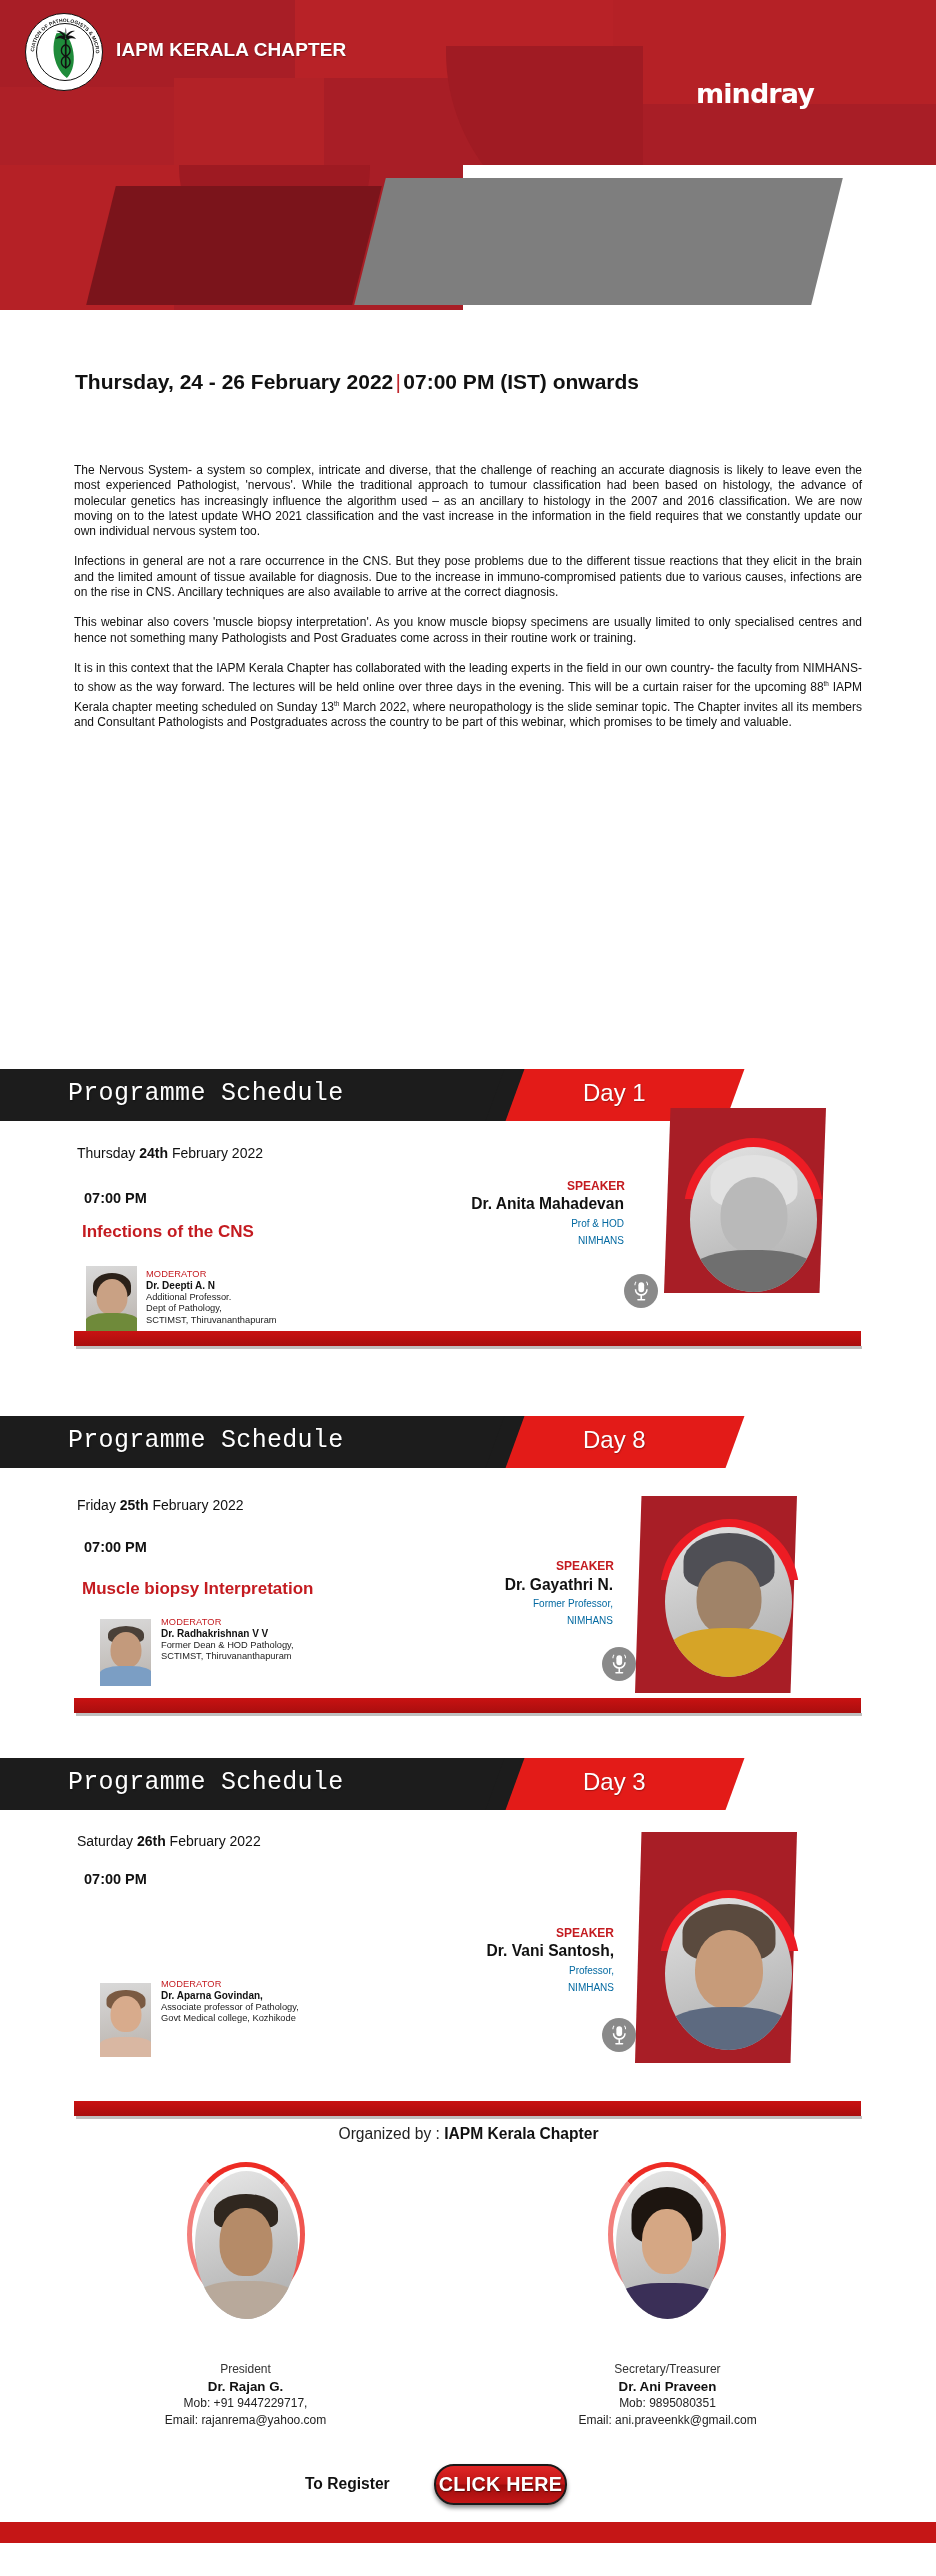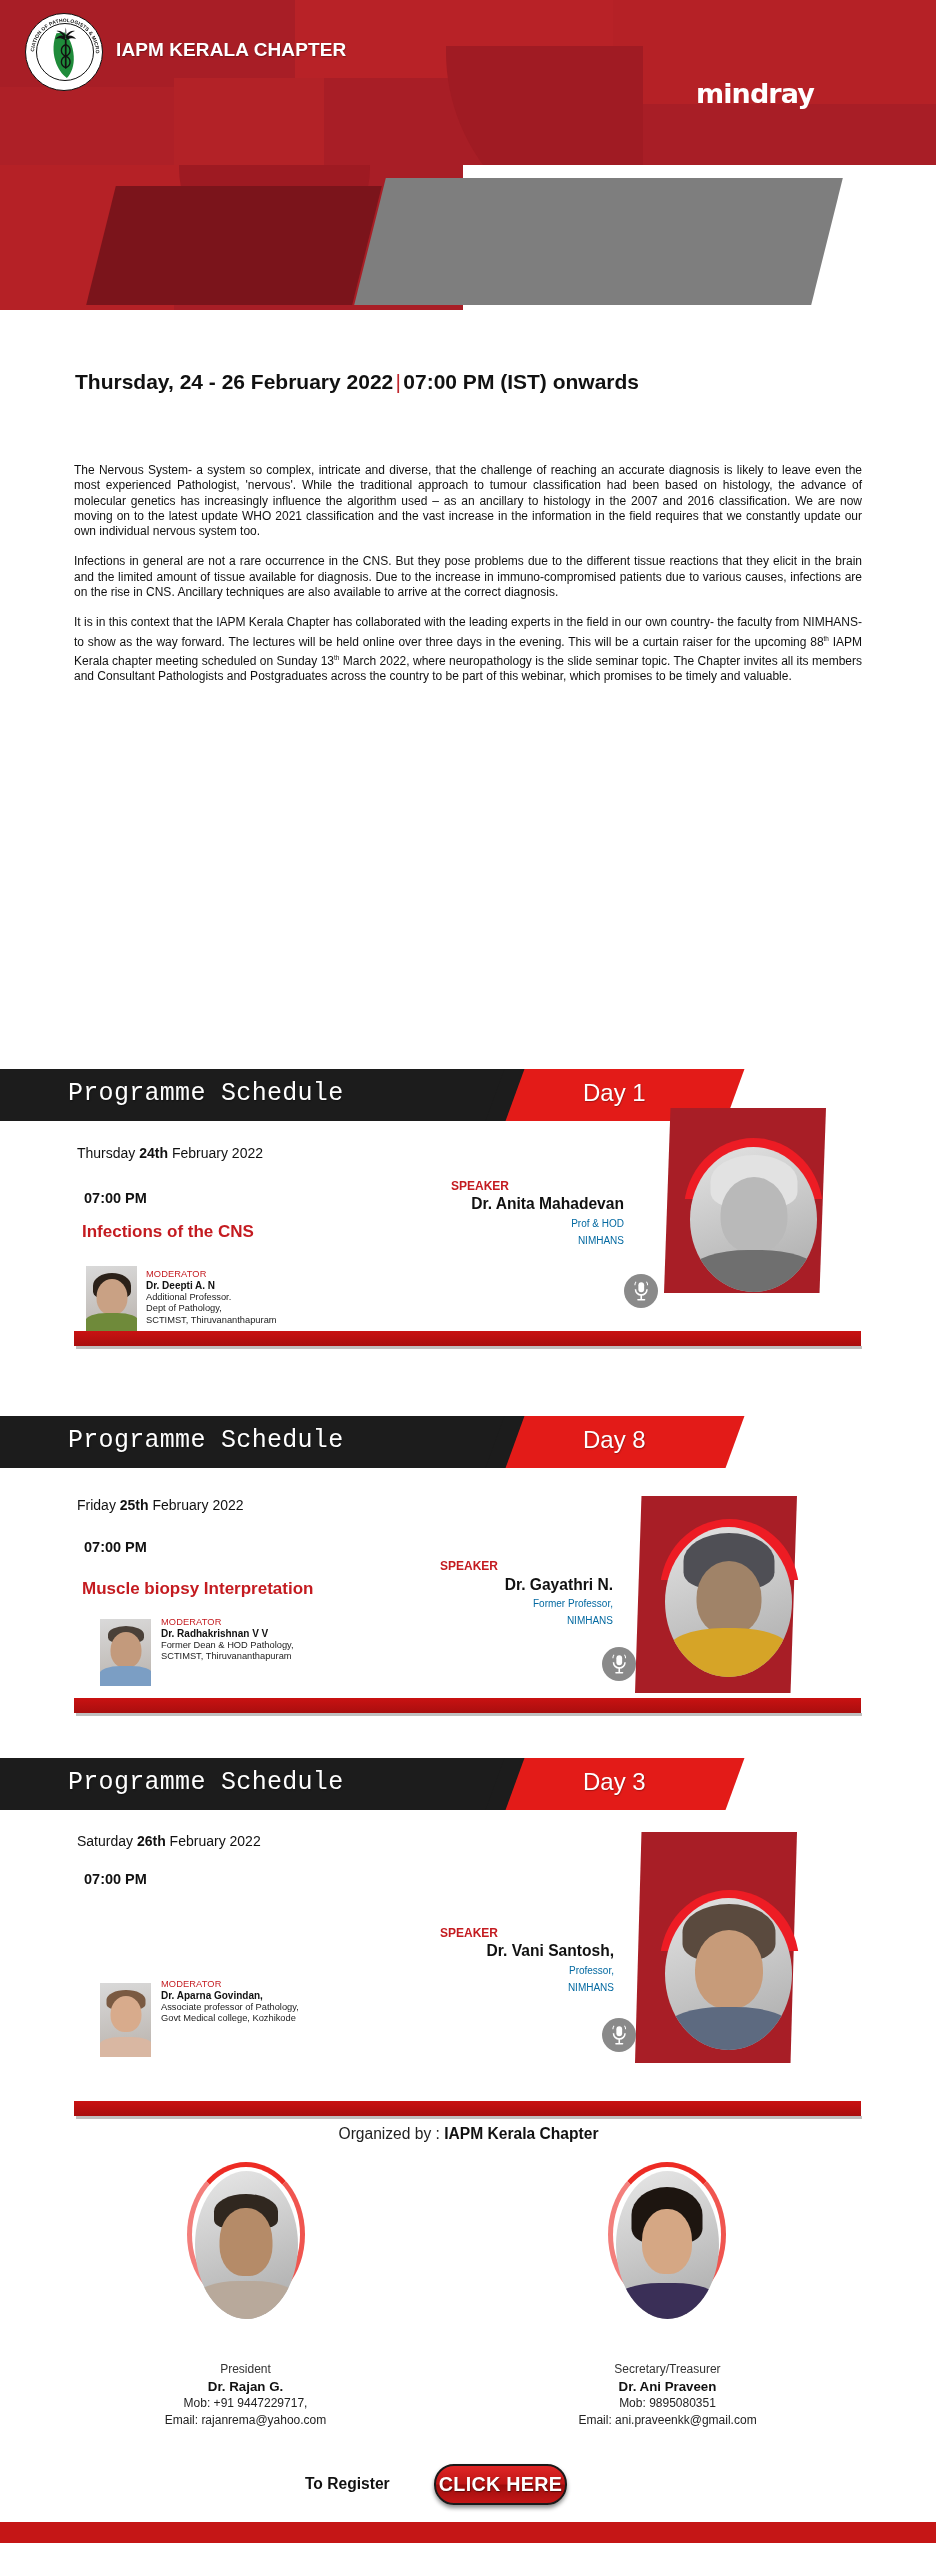--- a/index.html
+++ b/index.html
@@ -168,21 +168,21 @@
     font-family:"Liberation Sans", sans-serif;
   }
   .mod-aff {
     font-size: 9.3px; color:#222; line-height: 11.6px; margin-top:0.6px;
     font-family:"Liberation Sans", sans-serif;
   }
 
   
   .spk-label {
     position:absolute; font-size: 12px; font-weight:bold; color:#C41B20;
-    font-family:"Liberation Sans", sans-serif;
+    text-align:right; font-family:"Liberation Sans", sans-serif;
   }
   .spk-name {
     position:absolute; font-size: 15.6px; font-weight:bold; color:#111;
     text-align:right; font-family:"Liberation Sans", sans-serif;
   }
   .spk-aff {
     position:absolute; font-size: 10px; color:#0369a1; text-align:right;
     line-height: 17px; font-family:"Liberation Sans", sans-serif;
   }
 
@@ -316,20 +316,21 @@
   <div class="ban-graypar"></div>
 </div>
 
 <div class="date-line">
   <span>Thursday, 24 - 26 February 2022</span><span class="date-sep">|</span><span>07:00 PM (IST) onwards</span>
 </div>
 
 <div class="body-copy">
   <p>The Nervous System- a system so complex, intricate and diverse, that the challenge of reaching an accurate diagnosis is likely to leave even the most experienced Pathologist, 'nervous'.  While the traditional approach to tumour classification had been based on histology, the advance of molecular genetics has increasingly influence the algorithm used – as an ancillary to histology in the 2007 and 2016 classification. We are now moving on to the latest update WHO 2021 classification and the vast increase in the information in the field requires that we constantly update our own individual nervous system too.</p>
   <p>Infections in general are not a rare occurrence in the CNS. But they pose problems due to the different tissue reactions that they elicit in the brain and the limited amount of tissue available for diagnosis. Due to the increase in immuno-compromised patients due to various causes, infections are on the rise in CNS. Ancillary techniques are also available to arrive at the correct diagnosis.</p>
+  <p>This webinar also covers 'muscle biopsy interpretation'. As you know muscle biopsy specimens are usually limited to only specialised centres and hence not something many Pathologists and Post Graduates come across in their routine work or training.</p>
   <p><span>It is in this context that the IAPM Kerala Chapter has collaborated with the leading experts in the field in our own country- the faculty from NIMHANS- to show as the way forward.    The lectures will be held online over three days in the evening. This will be a curtain raiser for the upcoming 88</span><sup>th</sup><span> IAPM Kerala chapter meeting scheduled on Sunday 13</span><sup>th</sup><span> March 2022, where neuropathology is the slide seminar topic.  The Chapter invites all its members and Consultant Pathologists and Postgraduates across the country to be part of this webinar, which promises to be timely and valuable.</span></p>
 </div>
 
 <div class="day-section" style="top:1069px; height:289px;">
   <div class="sched-bar">
     <div class="blk"></div>
     <div class="blk-skew"></div>
     <div class="red"></div>
     <div class="sched-label">Programme Schedule</div>
     <div class="day-label">Day 1</div>

